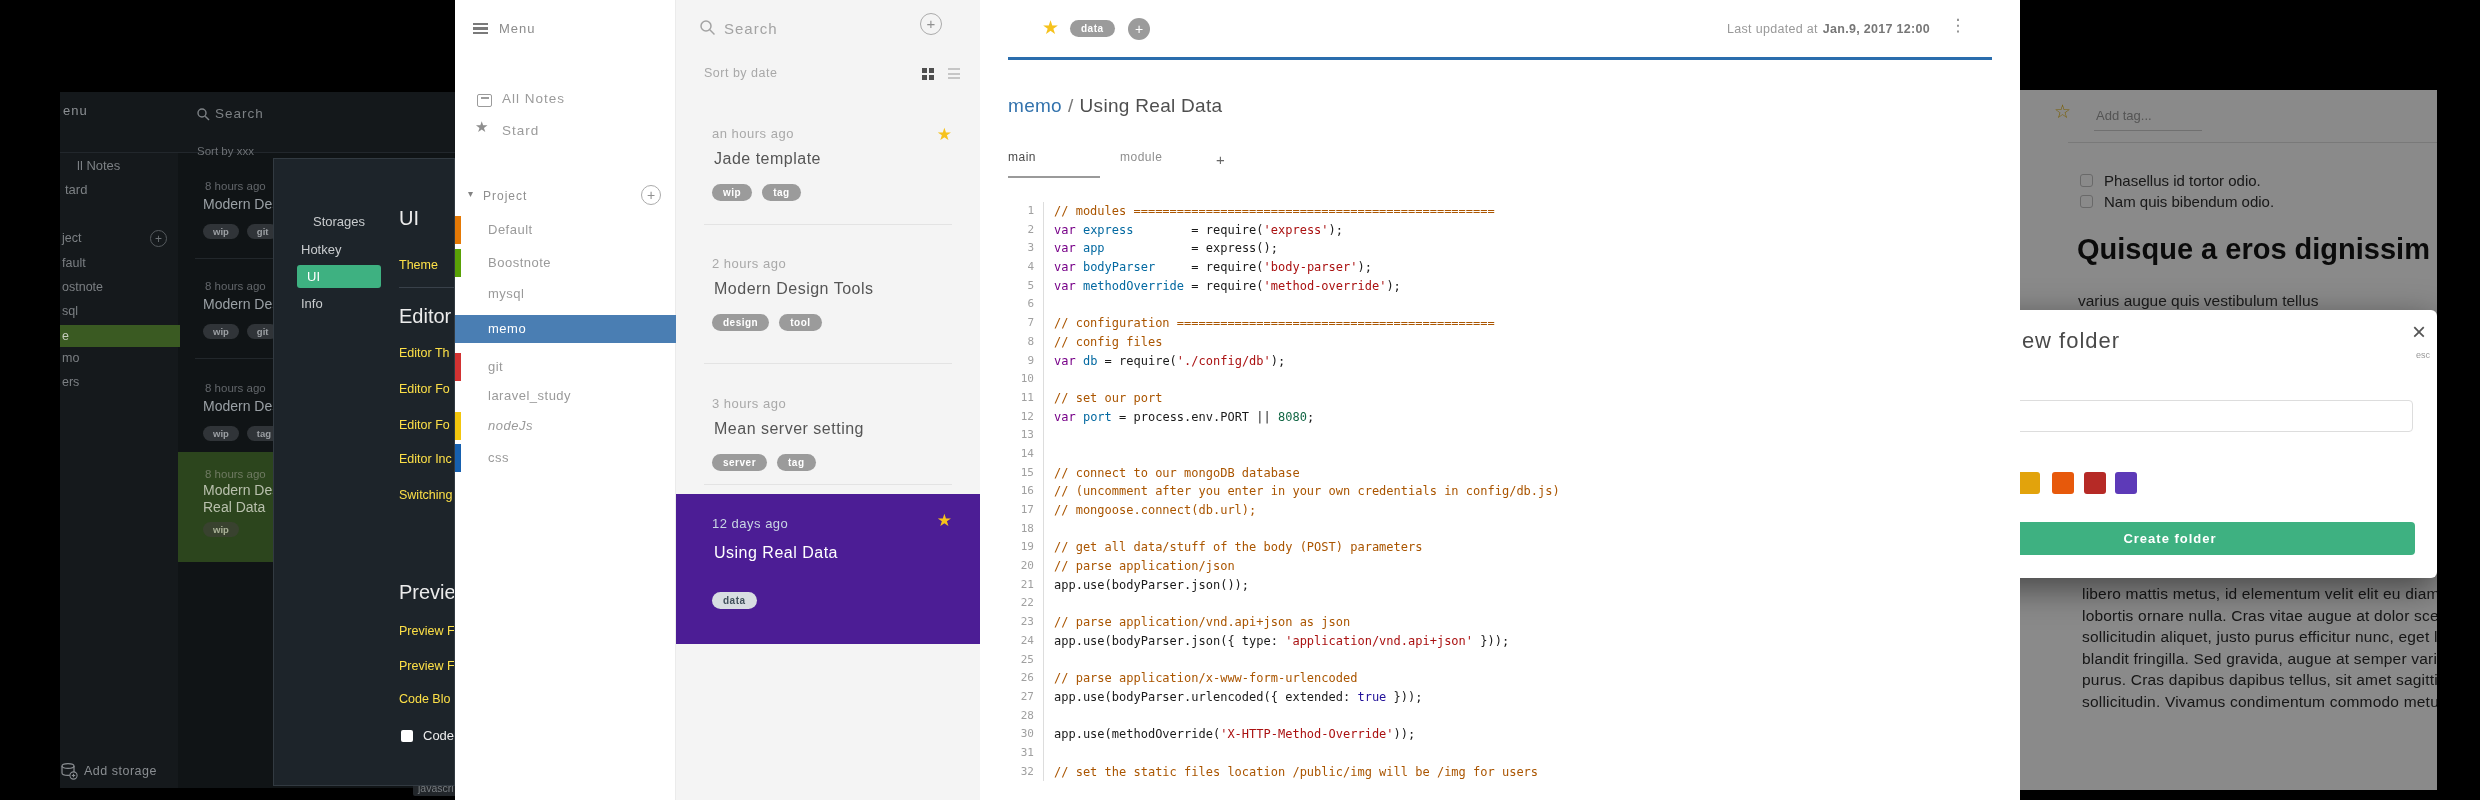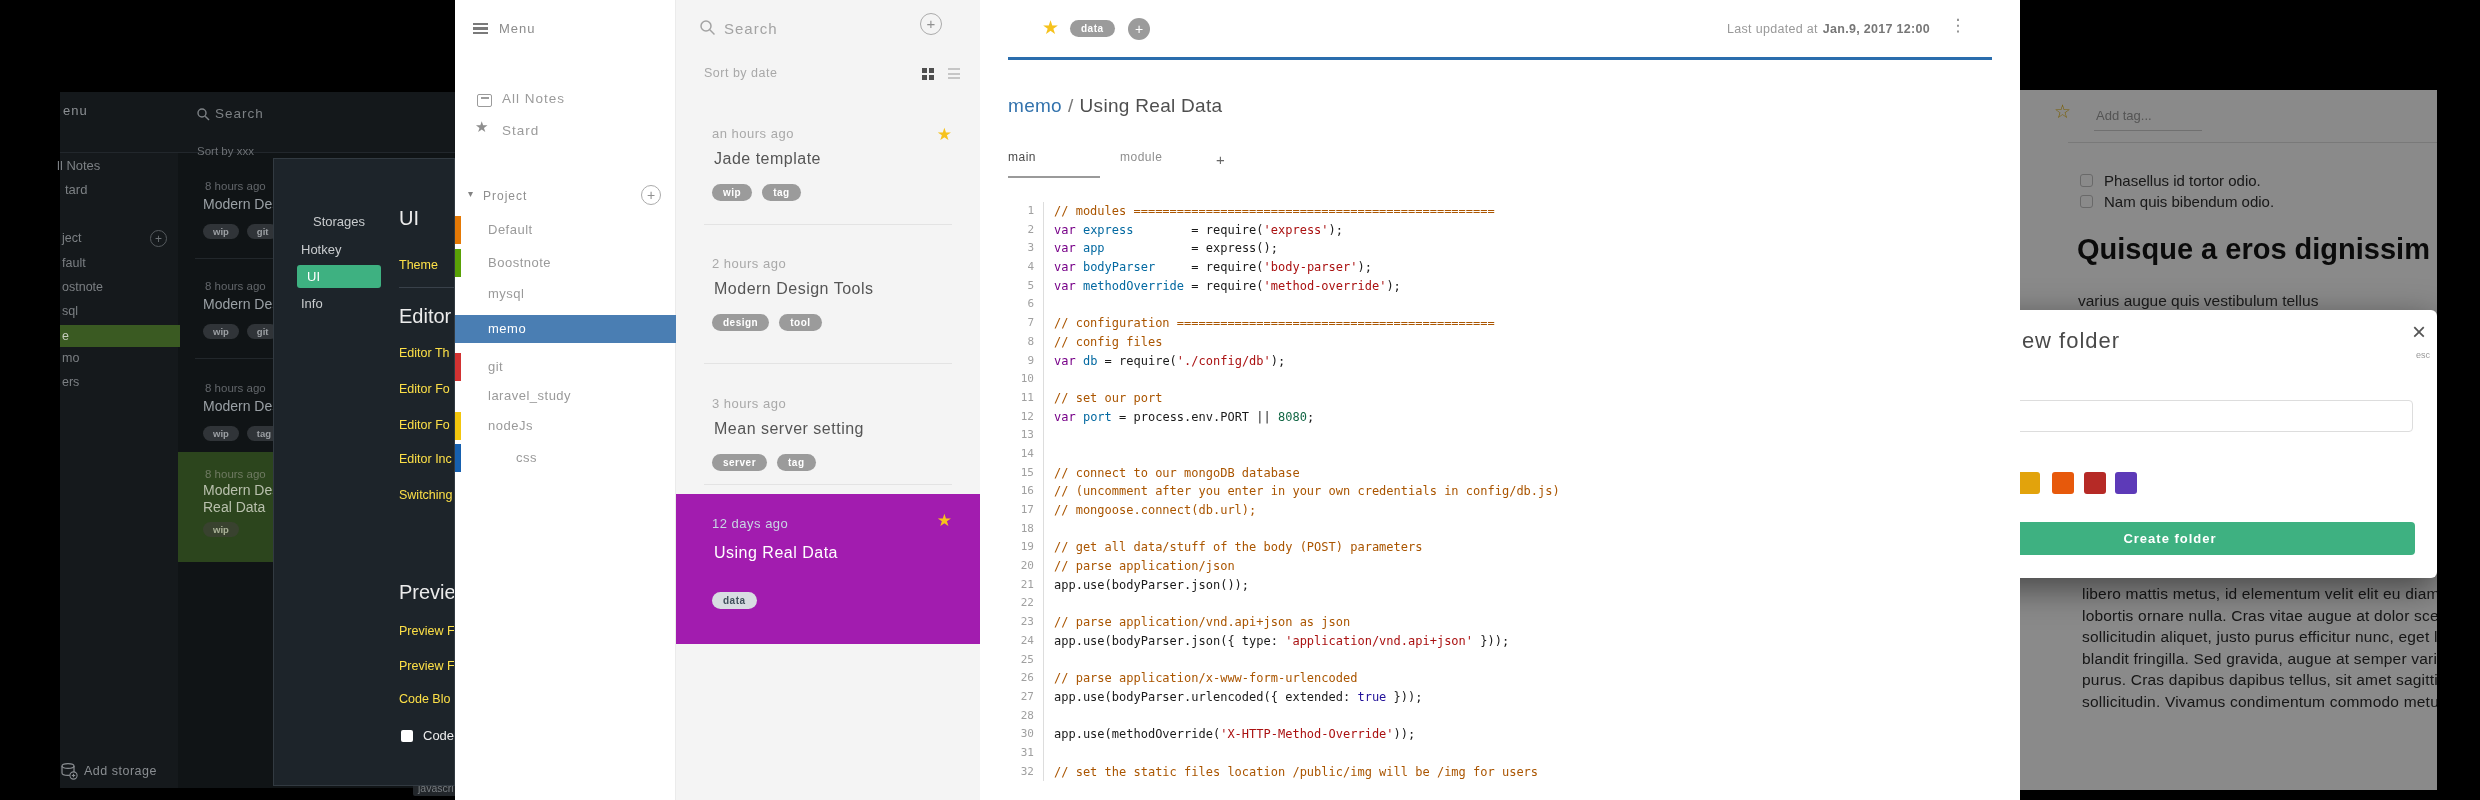--- a/index.html
+++ b/index.html
@@ -60,21 +60,21 @@
   .nl-search{position:absolute;left:722px;top:15px;width:170px;height:24px;border:none;background:transparent;
     font-size:15px;color:#777;letter-spacing:1px;font-family:"Liberation Sans",sans-serif;outline:none;}
   .nl-search::placeholder{color:#a3a3a3;}
   .nl-sort{position:absolute;left:704px;top:66px;font-size:12.5px;color:#a8a8a8;letter-spacing:.5px;}
   .grid-ic{position:absolute;left:922px;top:68px;width:12px;height:12px;background-repeat:no-repeat;
     background-image:linear-gradient(#4f4f4f,#4f4f4f),linear-gradient(#4f4f4f,#4f4f4f),linear-gradient(#4f4f4f,#4f4f4f),linear-gradient(#4f4f4f,#4f4f4f);
     background-size:5px 5px;background-position:0 0,7px 0,0 7px,7px 7px;}
   .list-ic{position:absolute;left:948px;top:68px;width:12px;height:11px;
     background:repeating-linear-gradient(to bottom,#c6c6c6 0 2px,transparent 2px 4.5px);}
   .nl-note{position:absolute;left:676px;width:304px;height:118px;}
-  .nl-note.sel{background:#a21caf;height:150px;}
+  .nl-note.sel{background:#4c1d95;height:150px;}
   .nl-time{position:absolute;left:36px;top:10px;font-size:13px;color:#a9a9a9;letter-spacing:.5px;}
   .nl-title{position:absolute;left:38px;top:34px;font-size:16px;color:#555;letter-spacing:.5px;white-space:nowrap;}
   .nl-tags{position:absolute;left:36px;top:68px;display:flex;gap:10px;}
   .pill{background:#9b9b9b;color:#fff;font-size:10px;font-weight:bold;letter-spacing:.5px;padding:3px 11px;border-radius:10px;}
   .nl-note.sel .nl-time{color:#c9d6e4;top:22px;}
   .nl-note.sel .nl-title{color:#fff;top:50px;}
   .nl-note.sel .nl-tags{top:98px;}
   .nl-note.sel .pill{background:#d8dde2;color:#41505c;}
   .note-star{position:absolute;right:28px;top:8px;font-size:17px;color:#f6c21c;}
   .nl-note.sel .note-star{top:16px;}
@@ -139,21 +139,21 @@
   <div class="dk-bg-side"></div>
   <div class="dk-bg-list"></div>
   <div class="dk-bg-top"></div>
   <div class="dk-txt" style="left:63px;top:103px;color:#8b8f93;letter-spacing:1px;">enu</div>
   <svg class="abs" style="left:197px;top:108px;" width="13" height="13" viewBox="0 0 13 13">
     <circle cx="5" cy="5" r="4" fill="none" stroke="#7e8286" stroke-width="1.4"></circle>
       <line x1="8.2" y1="8.2" x2="12" y2="12" stroke="#7e8286" stroke-width="1.4"></line>
   </svg>
   <div class="dk-txt" style="left:215px;top:106px;font-size:13.5px;letter-spacing:1px;">Search</div>
   <div class="dk-txt" style="left:197px;top:145px;font-size:11.5px;color:#6d7175;">Sort by xxx</div>
-  <div class="dk-txt" style="left:57px;top:158px;">ll Notes</div>
+  <div class="dk-txt" style="left:77px;top:158px;">ll Notes</div>
   <div class="dk-txt" style="left:65px;top:182px;">tard</div>
   <div class="dk-txt" style="left:62px;top:231px;font-size:12.5px;">ject</div>
   <div class="circle-btn" style="left:150px;top:230px;width:17px;height:17px;border-color:#555a5e;color:#6c7175;font-size:12px;line-height:16px;">+</div>
   <div id="dk-folders">
       <div class="dk-folder" style="top: 252px;">fault</div>
       <div class="dk-folder" style="top: 276px;">ostnote</div>
       <div class="dk-folder" style="top: 300px;">sql</div>
       <div class="dk-folder sel" style="top: 325px;">e</div>
       <div class="dk-folder" style="top: 347px;">mo</div>
       <div class="dk-folder" style="top: 371px;">ers</div>
@@ -244,22 +244,22 @@
   <div class="sb-proj-tri">▾</div>
   <div class="sb-proj">Project</div>
   <div class="circle-btn" style="left:641px;top:185px;">+</div>
   <div id="sb-folders">
       <div class="sb-folder" style="top: 216px;"><div class="sb-bar" style="background: rgb(229, 121, 5);"></div><div style="display: inline;">Default</div></div>
       <div class="sb-folder" style="top: 249px;"><div class="sb-bar" style="background: rgb(89, 161, 6);"></div><div style="display: inline;">Boostnote</div></div>
       <div class="sb-folder" style="top: 280px;"><div style="display: inline;">mysql</div></div>
       <div class="sb-folder sel" style="top: 315px;"><div style="display: inline;">memo</div></div>
       <div class="sb-folder" style="top: 353px;"><div class="sb-bar" style="background: rgb(210, 50, 50);"></div><div style="display: inline;">git</div></div>
       <div class="sb-folder" style="top: 382px;"><div style="display: inline;">laravel_study</div></div>
-      <div class="sb-folder" style="top: 412px;"><div class="sb-bar" style="background: rgb(243, 198, 13);"></div><div style="display: inline;">nodeJs</div></div>
-      <div class="sb-folder" style="top: 444px;"><div class="sb-bar" style="background: rgb(22, 96, 175);"></div><div style="display: inline; margin-left: 28px;">css</div></div>
+      <div class="sb-folder" style="top: 412px;"><div class="sb-bar" style="background: rgb(243, 198, 13);"></div><div style="display: inline; font-style: italic;">nodeJs</div></div>
+      <div class="sb-folder" style="top: 444px;"><div class="sb-bar" style="background: rgb(22, 96, 175);"></div><div style="display: inline;">css</div></div>
     </div>
 
   <div class="nl-bg"></div>
   <svg class="abs" style="left:700px;top:20px;" width="16" height="16" viewBox="0 0 16 16">
     <circle cx="6" cy="6" r="5" fill="none" stroke="#a3a3a3" stroke-width="1.5"></circle>
       <line x1="9.8" y1="9.8" x2="14.5" y2="14.5" stroke="#a3a3a3" stroke-width="1.5"></line>
   </svg>
   <input class="nl-search" placeholder="Search" style="">
   <div class="circle-btn" style="left:920px;top:13px;width:22px;height:22px;line-height:20px;font-size:15px;">+</div>
   <div class="nl-sort">Sort by date</div>

